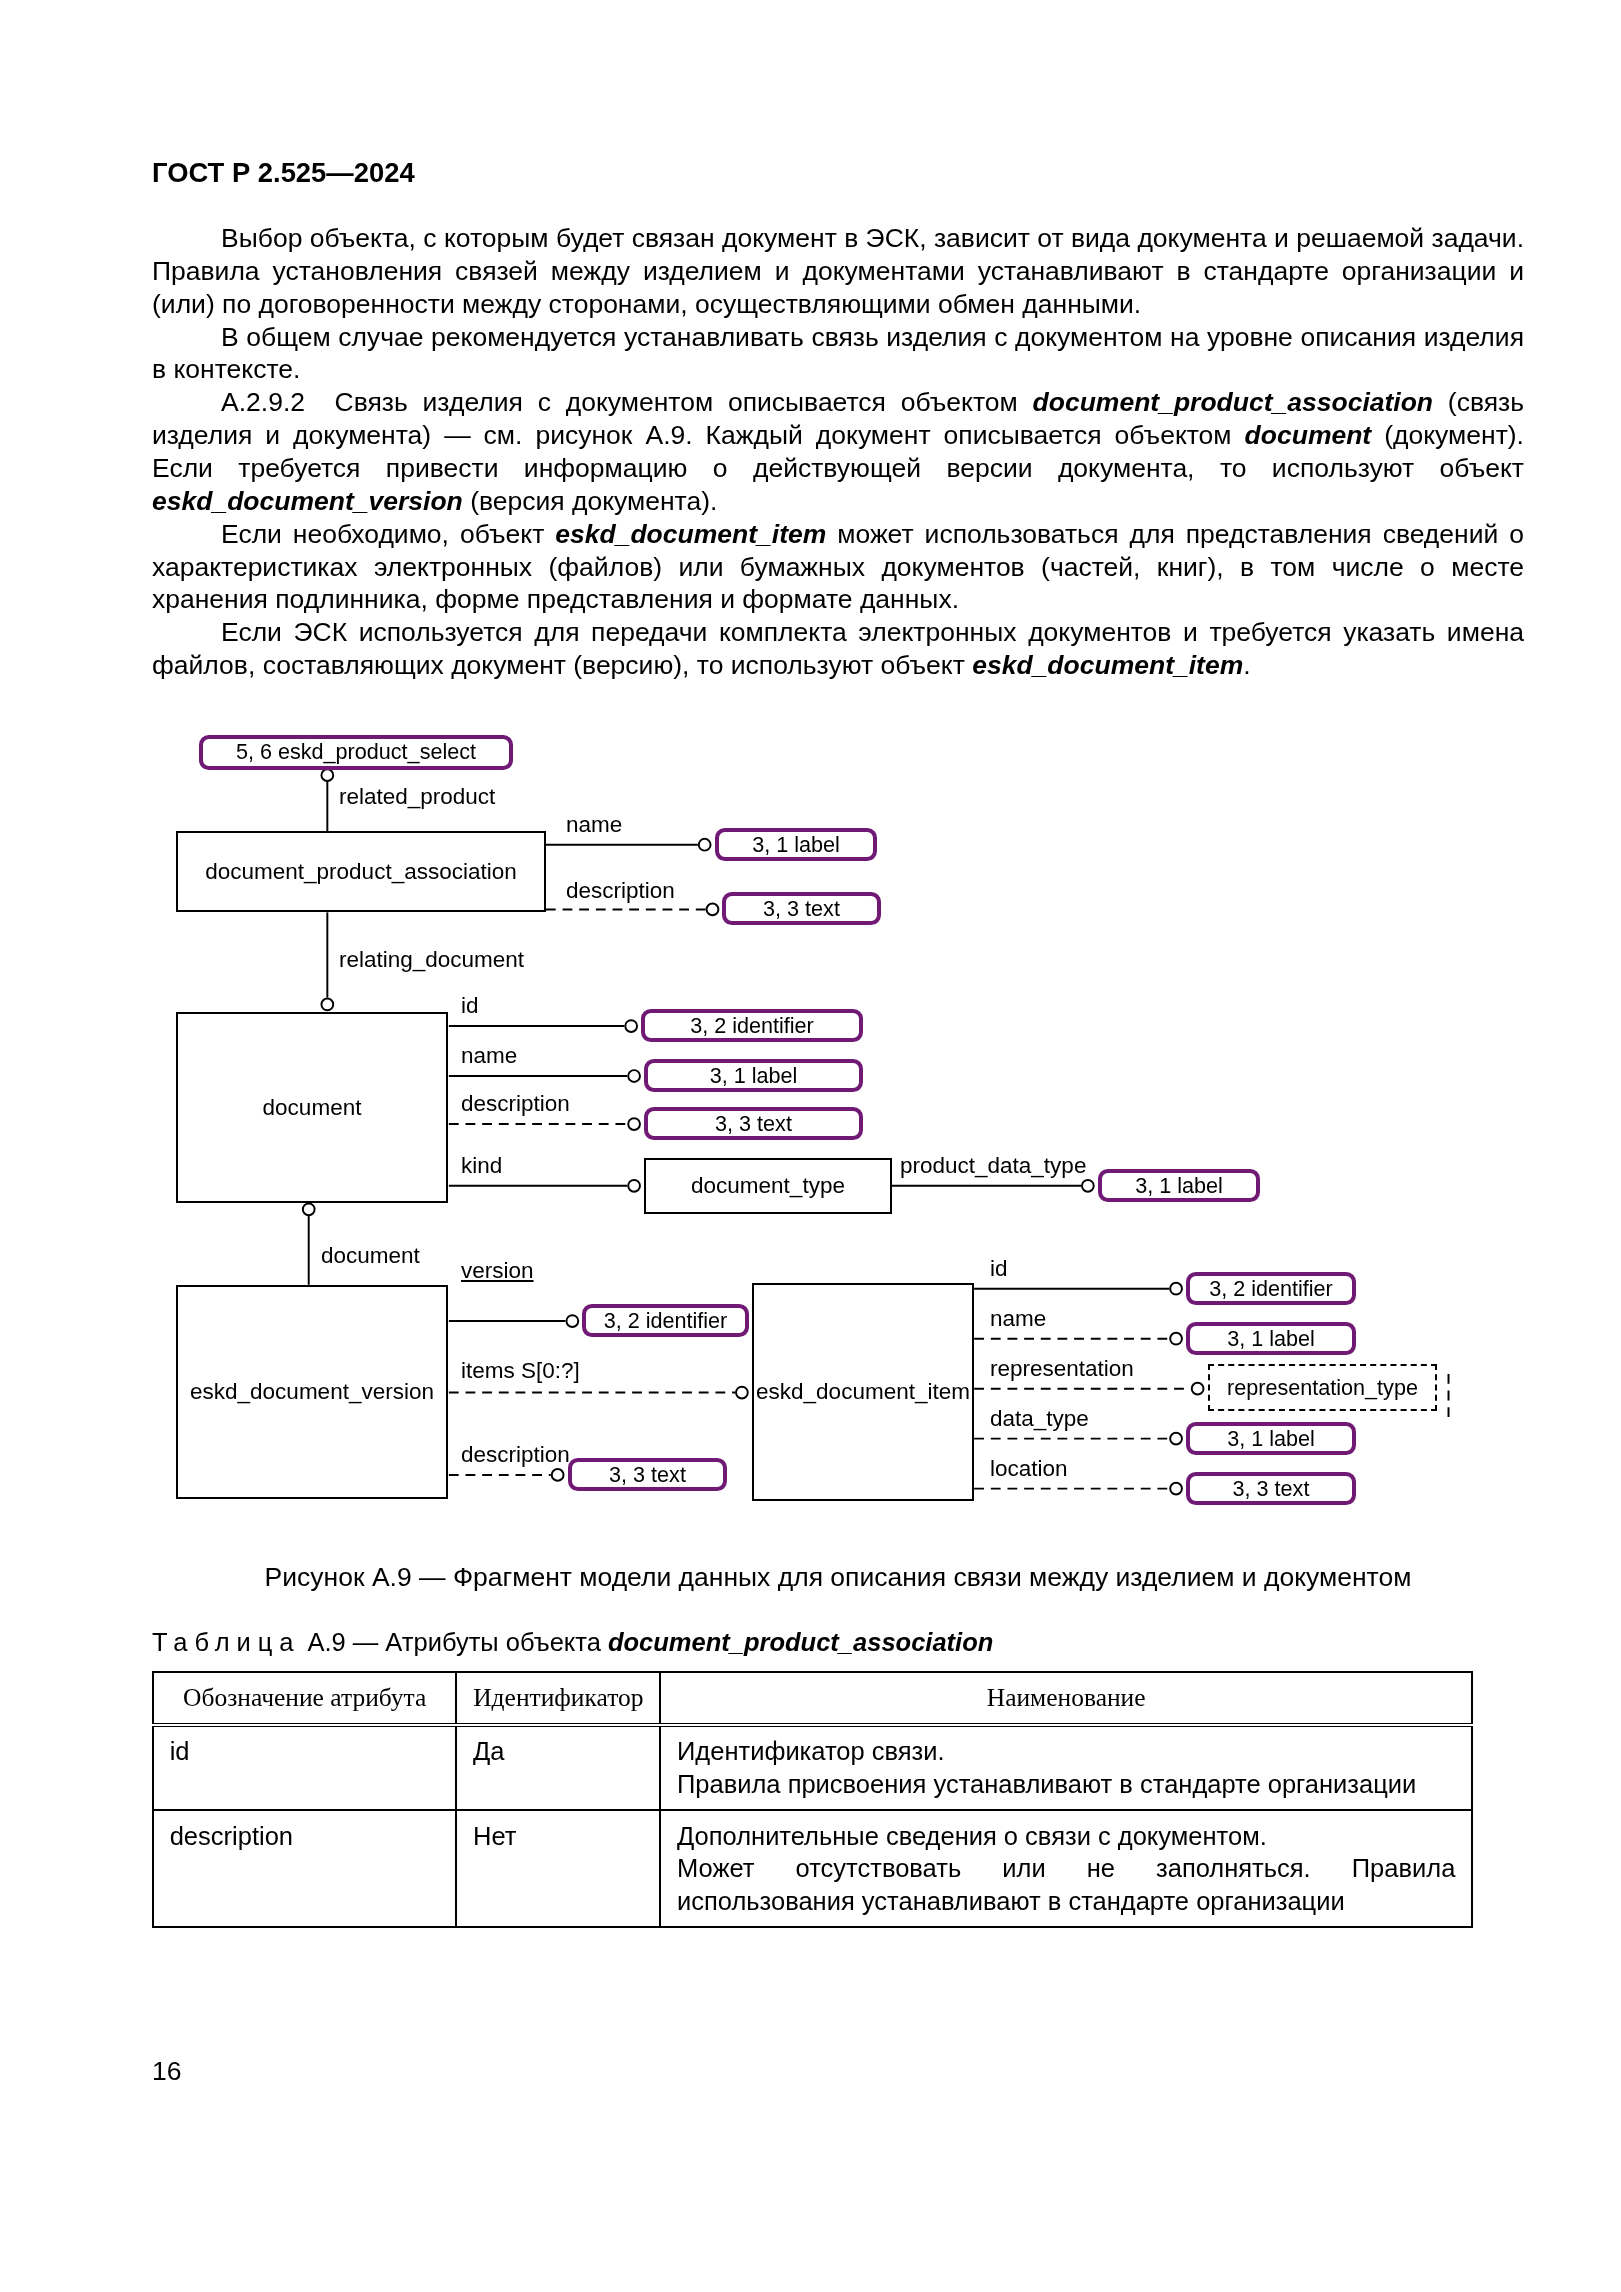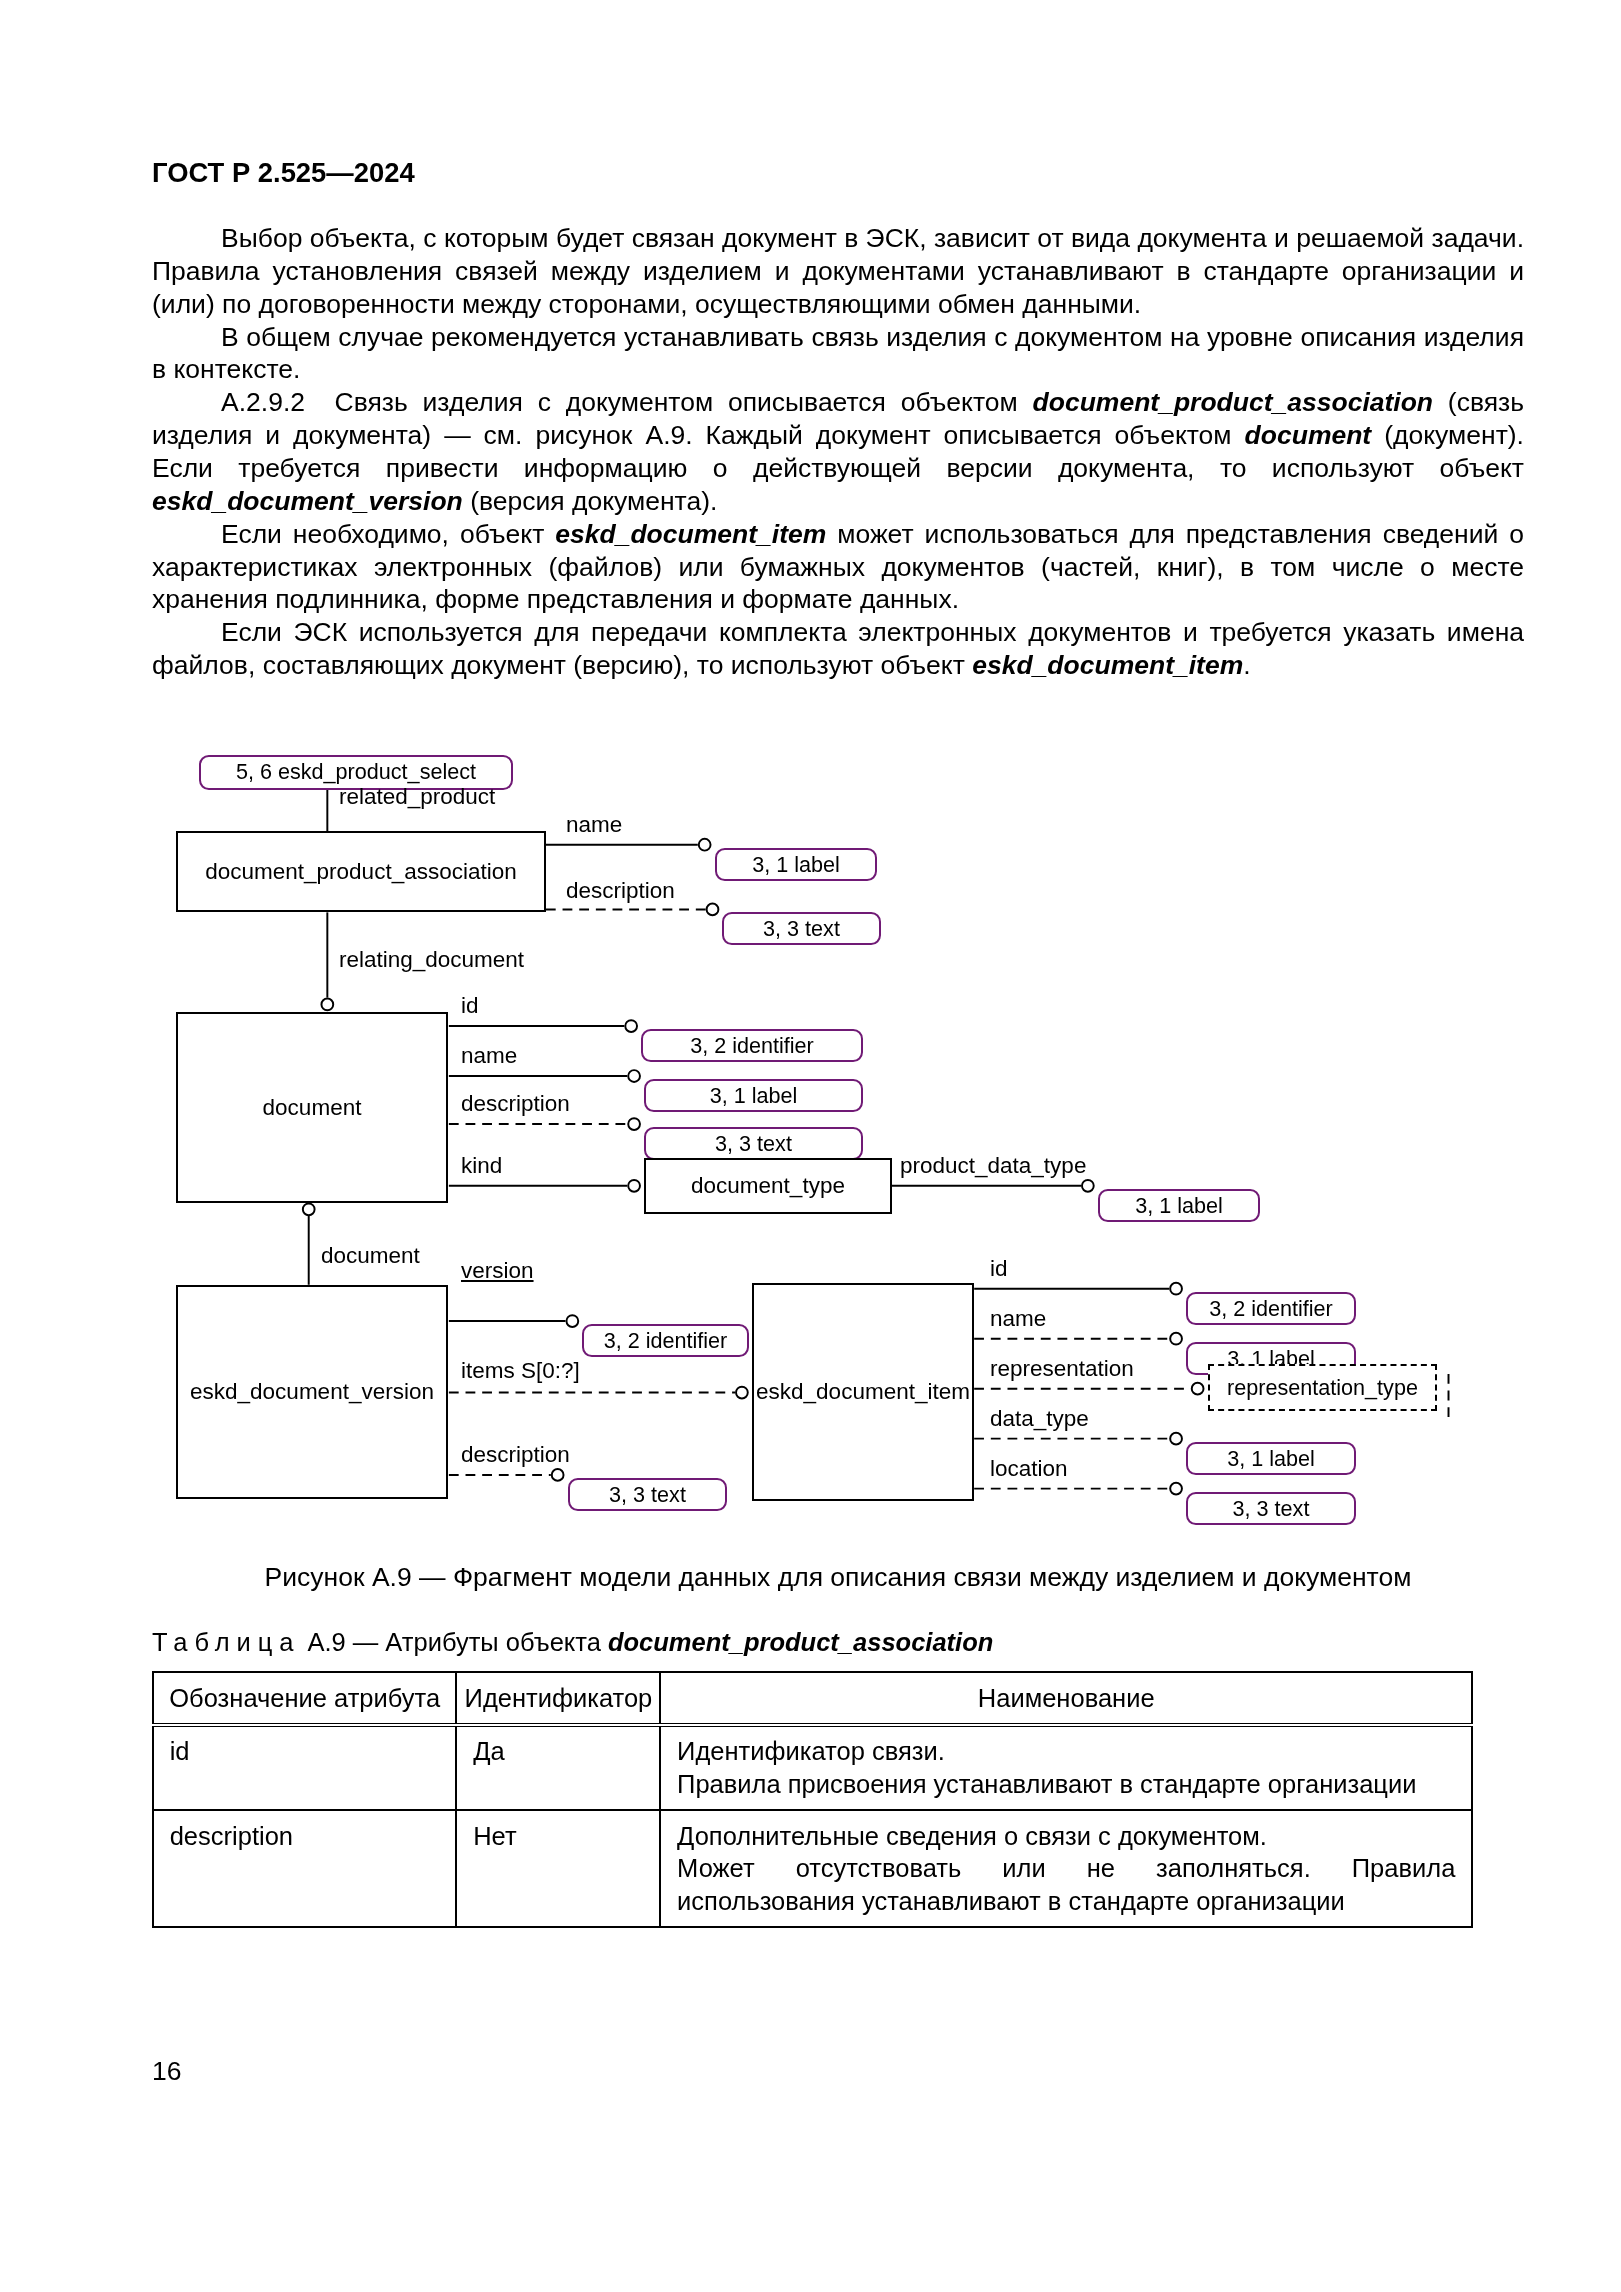--- a/index.html
+++ b/index.html
@@ -18,38 +18,38 @@
   .diagram svg { position:absolute; left:0; top:0; }
   .diagram svg line { stroke:#000; stroke-width:2px; }
   .diagram svg line.d { stroke-dasharray:10 7; }
   .diagram svg circle { fill:#fff; stroke:#000; stroke-width:2px; }
   .ebox {
     position:absolute; border:2px solid #000; background:#fff;
     display:flex; align-items:center; justify-content:center;
     text-align:center; font-size:22.5px; z-index:2;
   }
   .rbox {
-    position:absolute; border:2px solid #701a75; border-radius:9.8px; background:#fff;
+    position:absolute; border:4px solid #701a75; border-radius:9.8px; background:#fff;
     display:flex; align-items:center; justify-content:center;
-    font-size:21.6px; white-space:nowrap; z-index:2;margin-top:20px;
+    font-size:21.6px; white-space:nowrap; z-index:2;
   }
   .dbox { border-style:dashed; }
   .dlabel { position:absolute; font-size:22.5px; line-height:26.5px; white-space:nowrap; z-index:3; }
 
   .fig-caption { text-align:center; font-size:26.5px; margin-top:29px; }
   .after-fig { margin-top:35px; }
   .table-caption { font-size:25.5px; margin-top:35px; }
   .spaced { letter-spacing:6.9px; }
 
   table.gost { border-collapse:collapse; margin-top:13.7px; width:1321px; }
   .gost th, .gost td {
     border:2px solid #000; font-size:25.5px; line-height:1.27;
     padding:8.8px 15.7px; vertical-align:top;
   }
-  .gost th { font-weight:normal; text-align:center; border-bottom:4.9px double #000; padding:8.8px 5.9px; }
+  .gost th { font-weight:normal; text-align:center; border-bottom:4.9px double #000; padding:8.8px 5.9px;font-family:Liberation Serif, serif; }
   .gost td.c3 { text-align:justify; }
   .page-number { position:absolute; left:152px; top:2056px; font-size:26.5px; }
 </style>
 </head>
 <body>
 
 <div class="page">
   <div class="content">
 
     <div class="doc-header">ГОСТ Р 2.525—2024</div>

